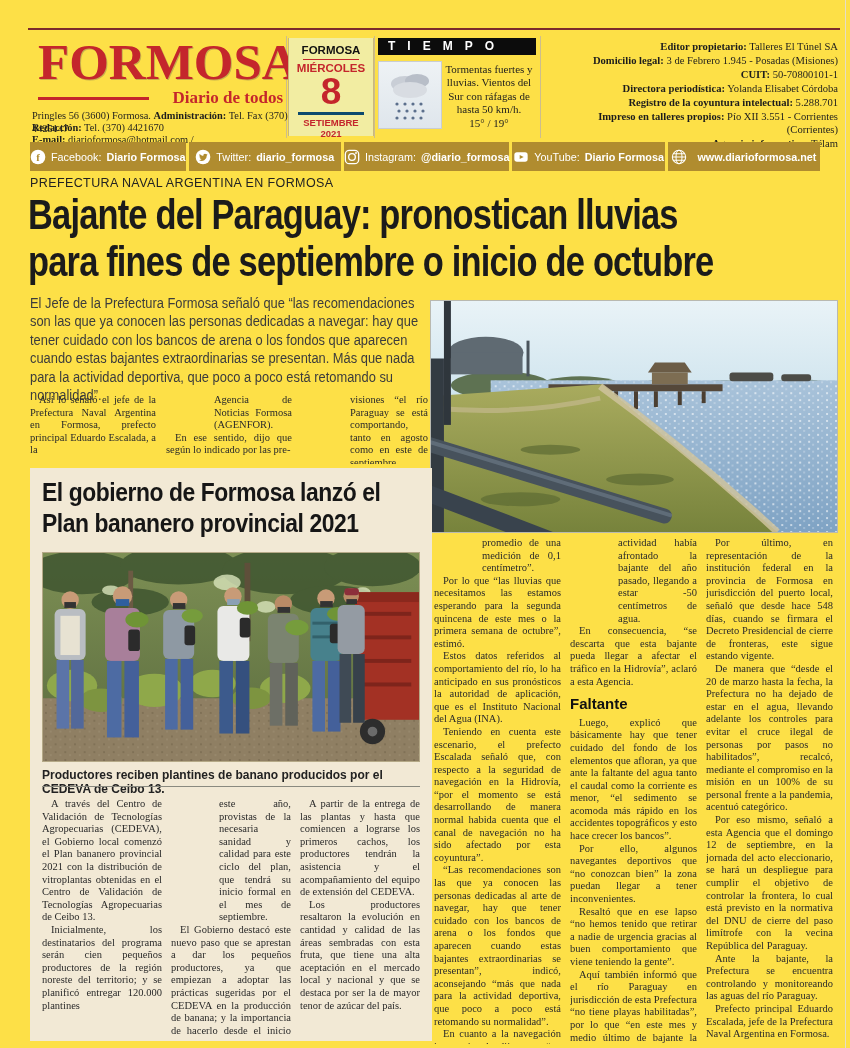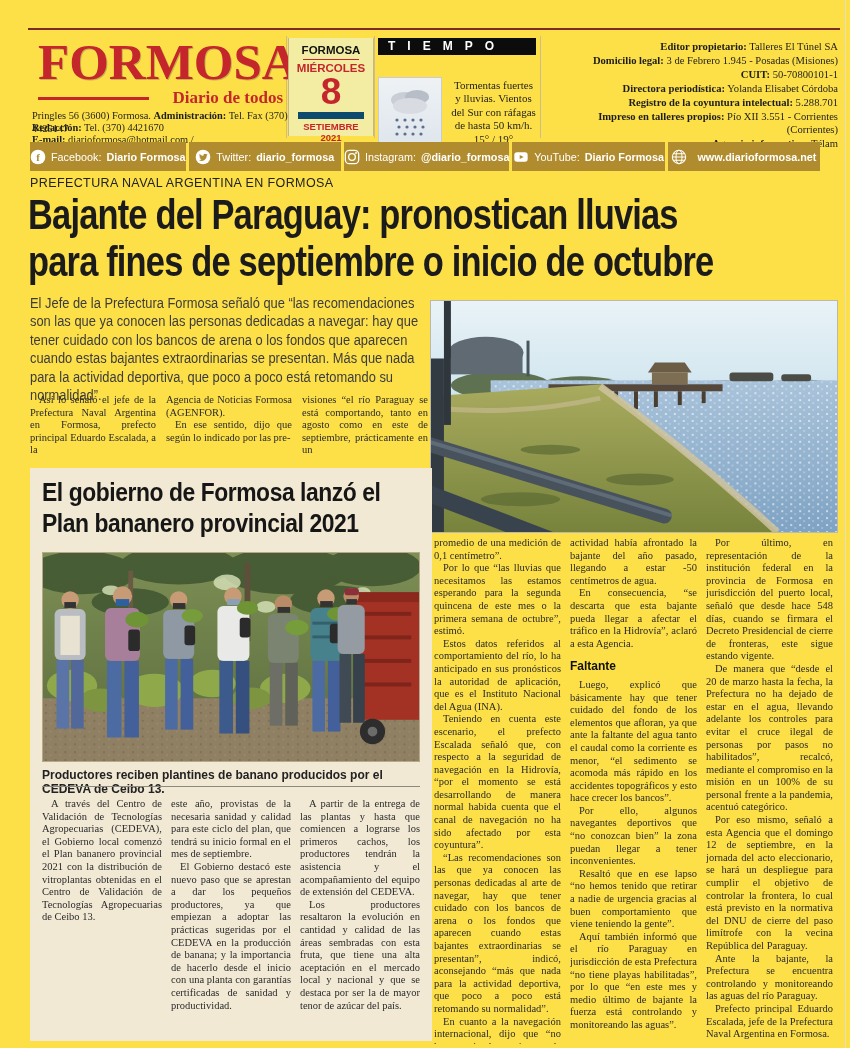--- a/index.html
+++ b/index.html
@@ -19,28 +19,28 @@
   .addr{left:32px;width:256px;text-align:left;font-size:10.4px;line-height:12.6px;color:#1d1d1d;}
 
   
   #date-box{left:288px;top:38px;width:84px;height:98px;background:#f2eda2;
         border-left:1px solid #c9b87a;border-right:1px solid #c9b87a;text-align:center;
         font-family:"Liberation Sans",sans-serif;}
   #date-box .place{font-size:11.5px;font-weight:700;color:#111;margin-top:6px;}
   #date-box .r1{width:56px;margin:3px auto 2px;border-top:1px solid #c4262c;}
   #date-box .weekday{font-size:11.5px;font-weight:700;color:#c4262c;}
   #date-box .day{font-size:37px;font-weight:700;color:#c4262c;line-height:36px;}
-  #date-box .monthyear{font-size:9.5px;font-weight:700;color:#c4262c;border-top:7px solid #0c4a6e;
+  #date-box .monthyear{font-size:9.5px;font-weight:700;color:#c4262c;border-top:3px solid #0c4a6e;
         width:66px;margin:2px auto 0;padding-top:2px;}
 
   
   #weather{left:378px;top:38px;width:158px;height:100px;}
   #weather-bar{background:#0c0c0c;color:#fff;height:17px;font-family:"Liberation Sans",sans-serif;
         font-weight:700;font-size:12px;letter-spacing:12px;padding-left:10px;line-height:17px;}
-  #weather-body{display:flex;margin-top:22px;gap:9px;}
+  #weather-body{display:flex;margin-top:6px;gap:0;}
   #weather-iconbox{width:62px;height:66px;background:linear-gradient(#eef2f5,#dfe6ec);
         border:1px solid #c9cdd2;display:flex;align-items:center;justify-content:center;}
   #weather-text{flex:1;font-size:11px;line-height:13.4px;text-align:center;color:#1d1d1d;padding-top:2px;}
 
   
   #editor-info{left:545px;top:40px;width:293px;text-align:right;font-size:10.6px;line-height:13.9px;color:#1d1d1d;}
   #editor-info b{font-weight:700;}
 
   
   #social-bar{left:30px;top:142px;width:790px;height:29px;display:flex;gap:3px;}
@@ -53,31 +53,31 @@
   #kicker{left:30px;top:176px;width:600px;font-family:"Liberation Sans",sans-serif;font-size:12.5px;
         letter-spacing:.4px;color:#222;}
   .headline-line{left:28px;width:960px;font-family:"Liberation Sans",sans-serif;font-weight:700;
         font-size:42px;line-height:46px;color:#1b1b1b;letter-spacing:-1px;transform:scaleX(.82);
         transform-origin:0 0;white-space:nowrap;}
   #lede{left:30px;top:294px;width:438px;font-family:"Liberation Sans",sans-serif;font-size:14px;
         line-height:18.4px;color:#3c3c3c;transform:scaleX(.92);transform-origin:0 0;}
 
   .serifcol{font-size:10.5px;line-height:12.6px;text-align:justify;overflow:hidden;}
   .serifcol p{margin:0;text-indent:9px;}
-  .serifcol p.cont{text-indent:0;}
+  .serifcol p.cont{text-indent:0;margin-left:48px;}
 
   .introcol{top:394px;width:126px;height:70px;}
 
   
   #main-photo{left:430px;top:300px;width:408px;height:233px;border:1px solid #b9b9b0;box-sizing:border-box;}
   #main-photo svg{display:block;width:100%;height:100%;}
 
   
   .ncol{top:537px;width:127px;height:507px;}
-  #col2-subhead{font-family:"Liberation Sans",sans-serif;font-weight:700;font-size:12px;
+  #col2-subhead{font-family:"Liberation Sans",sans-serif;font-weight:700;font-size:15px;
         text-indent:0;margin:10px 0 6px;color:#111;}
 
   
   #box-story{left:30px;top:468px;width:402px;height:573px;background:#f2e9d5;}
   .box-headline-line{left:12px;width:430px;font-family:"Liberation Sans",sans-serif;font-weight:700;
         font-size:26px;line-height:29px;color:#161616;letter-spacing:-.5px;transform:scaleX(.88);
         transform-origin:0 0;white-space:nowrap;position:absolute;}
   #box-photo{position:absolute;left:12px;top:84px;width:378px;height:210px;border:1px solid #b5a987;box-sizing:border-box;}
   #box-photo svg{display:block;width:100%;height:100%;}
   #box-caption{position:absolute;left:12px;top:300px;width:378px;font-family:"Liberation Sans",sans-serif;
@@ -454,20 +454,21 @@
             </g>
         </g>
       </svg>
     </div>
 
     <div id="box-caption">Productores reciben plantines de banano producidos por el CEDEVA de Ceibo 13.</div>
     <div id="box-caption-rule"></div>
 
     <div class="serifcol boxcol" style="left:12px">
       <p>A través del Centro de Validación de Tecnologías Agropecuarias (CEDEVA), el Gobierno local comenzó el Plan bananero provincial 2021 con la distribución de vitroplantas obtenidas en el Centro de Validación de Tecnologías Agropecuarias de Ceibo 13.</p>
+      <p>Inicialmente, los destinatarios del programa serán cien pequeños productores de la región noreste del territorio; y se planificó entregar 120.000 plantines</p>
     </div>
     <div class="serifcol boxcol" style="left:141px">
       <p class="cont">este año, provistas de la necesaria sanidad y calidad para este ciclo del plan, que tendrá su inicio formal en el mes de septiembre.</p>
       <p>El Gobierno destacó este nuevo paso que se aprestan a dar los pequeños productores, ya que empiezan a adoptar las prácticas sugeridas por el CEDEVA en la producción de banana; y la importancia de hacerlo desde el inicio con una planta con garantías certificadas de sanidad y productividad.</p>
     </div>
     <div class="serifcol boxcol" style="left:270px">
       <p>A partir de la entrega de las plantas y hasta que comiencen a lograrse los primeros cachos, los productores tendrán la asistencia y el acompañamiento del equipo de extensión del CEDEVA.</p>
       <p>Los productores resaltaron la evolución en cantidad y calidad de las áreas sembradas con esta fruta, que tiene una alta aceptación en el mercado local y nacional y que se destaca por ser la de mayor tenor de azúcar del país.</p>
     </div>
   </div>

